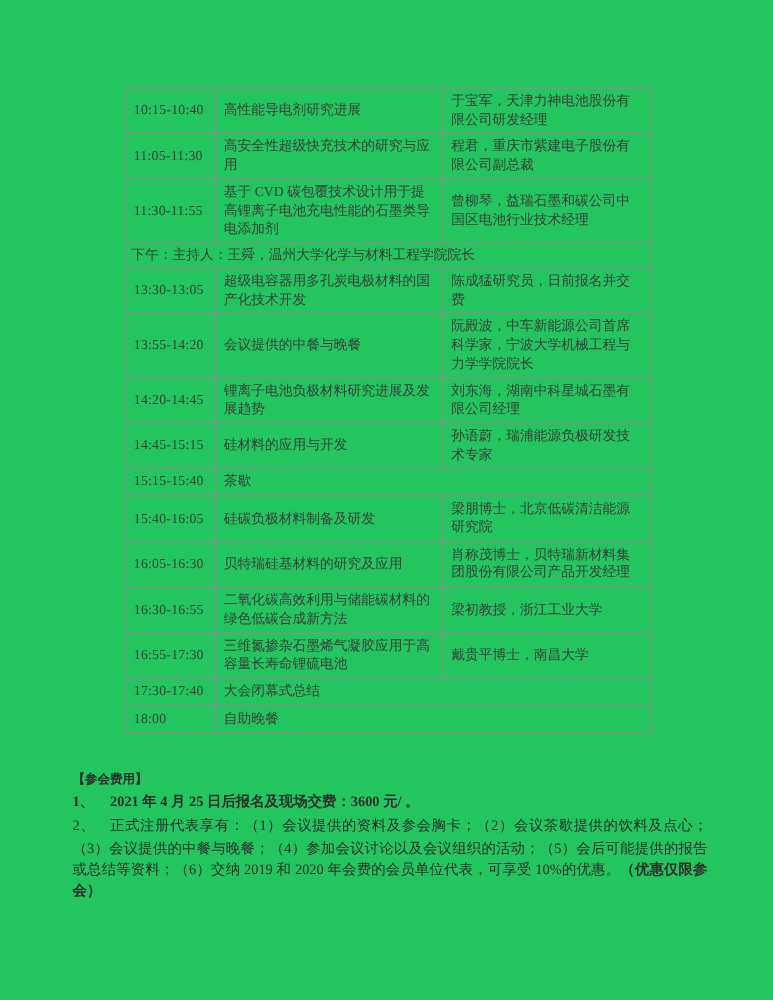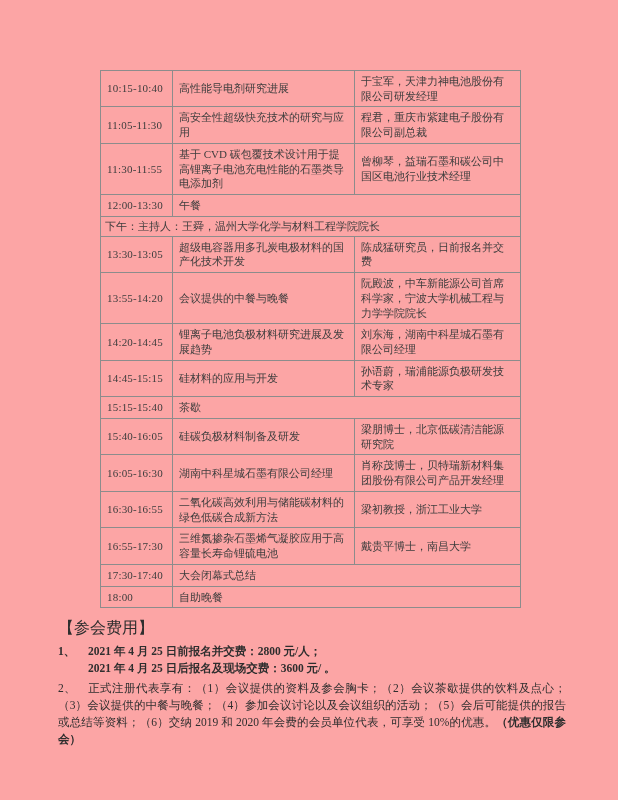--- a/index.html
+++ b/index.html
@@ -4,21 +4,21 @@
 <style>
   html, body {
     margin: 0;
     padding: 0;
     background: #ffffff;
   }
   .page {
     position: relative;
     width: 618px;
     height: 800px;
-    background: #fca5a5;
+    background: #22c55e;
     font-family: "Liberation Serif", "DejaVu Serif", serif;
     color: #3b3b3b;
     overflow: hidden;
   }
   
   table.schedule {
     position: absolute;
     left: 100px;
     top: 70px;
     width: 420px;
@@ -50,22 +50,22 @@
   .fees {
     position: absolute;
     left: 58px;
     top: 616px;
     width: 508px;
     font-size: 11.5px;
     line-height: 1.5;
     color: #2e2e2e;
   }
   .fees-heading {
-    font-weight: normal;
-    font-size: 16px;
+    font-weight: bold;
+    font-size: 10px;
     margin-bottom: 3px;
   }
   .fee-item-1 {
     position: relative;
     padding-left: 30px;
     font-weight: bold;
   }
   .fee-item-1 .fee-no {
     position: absolute;
     left: 0;
@@ -101,24 +101,20 @@
         <tr>
           <td class="time">11:05-11:30</td>
           <td class="topic">高安全性超级快充技术的研究与应用</td>
           <td class="speaker">程君，重庆市紫建电子股份有限公司副总裁</td>
         </tr>
         <tr>
           <td class="time">11:30-11:55</td>
           <td class="topic">基于 CVD 碳包覆技术设计用于提高锂离子电池充电性能的石墨类导电添加剂</td>
           <td class="speaker">曾柳琴，益瑞石墨和碳公司中国区电池行业技术经理</td>
         </tr>
-        <tr>
-          <td class="time">12:00-13:30</td>
-          <td class="topic" colspan="2">午餐</td>
-        </tr>
         <tr class="chair-row">
           <td colspan="3">下午：主持人：王舜，温州大学化学与材料工程学院院长</td>
         </tr>
         <tr>
           <td class="time">13:30-13:05</td>
           <td class="topic">超级电容器用多孔炭电极材料的国产化技术开发</td>
           <td class="speaker">陈成猛研究员，日前报名并交费</td>
         </tr>
         <tr>
           <td class="time">13:55-14:20</td>
@@ -139,21 +135,21 @@
           <td class="time">15:15-15:40</td>
           <td class="topic" colspan="2">茶歇</td>
         </tr>
         <tr>
           <td class="time">15:40-16:05</td>
           <td class="topic">硅碳负极材料制备及研发</td>
           <td class="speaker">梁朋博士，北京低碳清洁能源研究院</td>
         </tr>
         <tr>
           <td class="time">16:05-16:30</td>
-          <td class="topic">湖南中科星城石墨有限公司经理</td>
+          <td class="topic">贝特瑞硅基材料的研究及应用</td>
           <td class="speaker">肖称茂博士，贝特瑞新材料集团股份有限公司产品开发经理</td>
         </tr>
         <tr>
           <td class="time">16:30-16:55</td>
           <td class="topic">二氧化碳高效利用与储能碳材料的绿色低碳合成新方法</td>
           <td class="speaker">梁初教授，浙江工业大学</td>
         </tr>
         <tr>
           <td class="time">16:55-17:30</td>
           <td class="topic">三维氮掺杂石墨烯气凝胶应用于高容量长寿命锂硫电池</td>
@@ -167,21 +163,20 @@
           <td class="time">18:00</td>
           <td class="topic" colspan="2">自助晚餐</td>
         </tr>
       </tbody>
   </table>
 
   <div class="fees">
     <div class="fees-heading">【参会费用】</div>
     <div class="fee-item-1">
       <span class="fee-no">1、</span>
-      <div>2021 年 4 月 25 日前报名并交费：2800 元/人；</div>
       <div>2021 年 4 月 25 日后报名及现场交费：3600 元/ 。</div>
     </div>
     <div class="fee-item-2">
       <span class="fee-no-inline">2、</span><span>正式注册代表享有：（1）会议提供的资料及参会胸卡；（2）会议茶歇提供的饮料及点心；（3）会议提供的中餐与晚餐；（4）参加会议讨论以及会议组织的活动；（5）会后可能提供的报告或总结等资料；（6）交纳 2019 和 2020 年会费的会员单位代表，可享受 10%的优惠。</span><span class="fee-suffix">（优惠仅限参会）</span>
     </div>
   </div>
 
 </div>
 
 </body></html>

